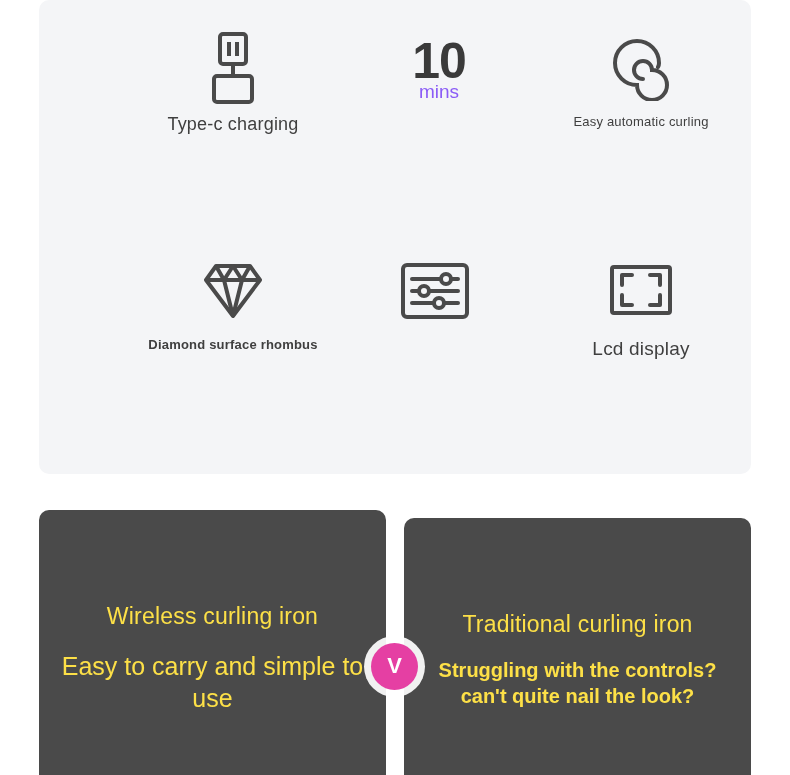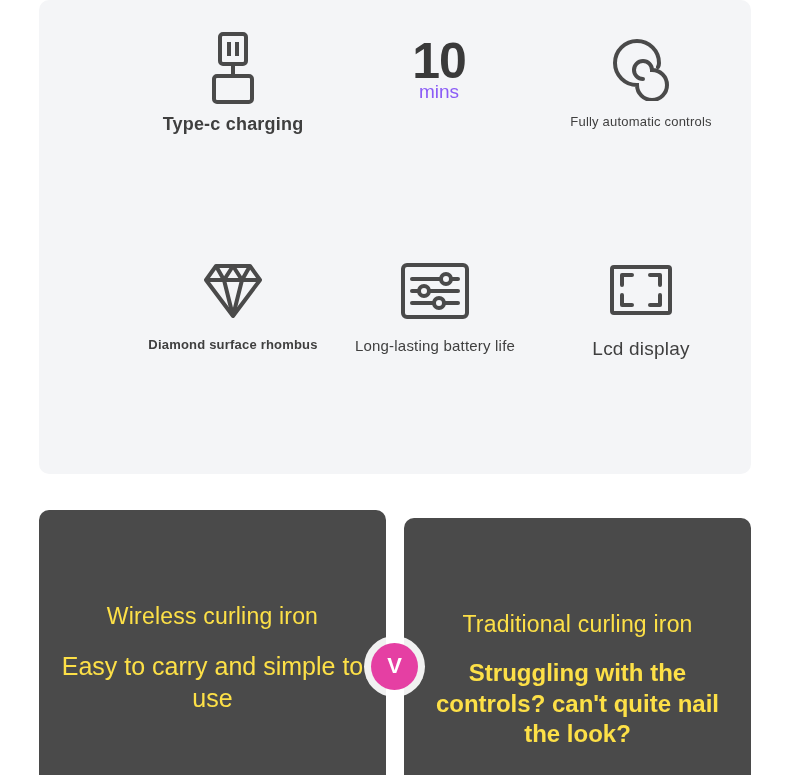--- a/index.html
+++ b/index.html
@@ -56,21 +56,21 @@
   }
 
   
   .f1 { left: 86px;  top: 22px;  width: 216px; }
   .f2 { left: 292px; top: 22px;  width: 216px; }
   .f3 { left: 494px; top: 22px;  width: 216px; }
   .f4 { left: 86px;  top: 245px; width: 216px; }
   .f5 { left: 288px; top: 245px; width: 216px; }
   .f6 { left: 494px; top: 245px; width: 216px; }
 
-  .f1 .caption { font-size: 18px; font-weight: 700; text-align: center; }
+  .f1 .caption { font-size: 18px; font-weight: 400; text-align: center; }
   .f2 .caption { font-size: 15px; font-weight: 700; }
   .f3 .caption { font-size: 13px; font-weight: 400; }
   .f4 .caption { font-size: 13px; font-weight: 700; }
   .f5 .caption { font-size: 15px; font-weight: 400; }
   .f6 .caption { font-size: 19px; font-weight: 400; }
 
   .ten-mins {
     display: flex;
     flex-direction: column;
     align-items: center;
@@ -131,21 +131,21 @@
     top: 140px;
     text-align: center;
     line-height: 1.28;
   }
   .card-left .card-sub {
     font-size: 25px;
     font-weight: 400;
     text-align: center;
   }
   .card-right .card-sub {
-    font-size: 24px;
+    font-size: 20px;
     font-weight: 700;
   }
 
   
   .vs-badge {
     position: absolute;
     left: 332px;
     top: 133px;
     width: 47px;
     height: 47px;
@@ -194,21 +194,21 @@
         </div>
       </div>
     </div>
 
     <div class="feature f3">
       <div class="icon-wrap">
         <svg width="70" height="66" viewBox="0 0 70 66" fill="none" stroke="#4a4a4a" stroke-width="4" stroke-linecap="round">
           <path d="M37 44 a9 9 0 1 1 9-9 a15 15 0 1 1 -15 15 a22 22 0 1 1 22-22 a8 8 0 0 1 -1 4"></path>
         </svg>
       </div>
-      <div class="caption">Fully automatic controls</div>
+      <div class="caption">Easy automatic curling</div>
     </div>
 
     <div class="feature f4">
       <div class="icon-wrap">
         <svg width="70" height="66" viewBox="0 0 70 66" fill="none" stroke="#4a4a4a" stroke-width="4" stroke-linejoin="round">
           <path d="M8 22 L18 8 L52 8 L62 22 L35 58 Z"></path>
           <path d="M8 22 L62 22"></path>
           <path d="M18 8 L26 22 L35 58"></path>
           <path d="M52 8 L44 22 L35 58"></path>
           <path d="M26 22 L35 8 L44 22"></path>
@@ -222,21 +222,20 @@
         <svg width="74" height="62" viewBox="0 0 74 62" fill="none" stroke="#4a4a4a" stroke-width="4" stroke-linecap="round">
           <rect x="5" y="5" width="64" height="52" rx="4"></rect>
           <line x1="14" y1="19" x2="60" y2="19"></line>
           <line x1="14" y1="31" x2="60" y2="31"></line>
           <line x1="14" y1="43" x2="60" y2="43"></line>
           <circle cx="48" cy="19" r="5" fill="#f4f5f7"></circle>
           <circle cx="26" cy="31" r="5" fill="#f4f5f7"></circle>
           <circle cx="41" cy="43" r="5" fill="#f4f5f7"></circle>
         </svg>
       </div>
-      <div class="caption">Long-lasting battery life</div>
     </div>
 
     <div class="feature f6">
       <div class="icon-wrap">
         <svg width="66" height="60" viewBox="0 0 66 60" fill="none" stroke="#4a4a4a" stroke-width="4" stroke-linecap="round">
           <rect x="4" y="6" width="58" height="46" rx="2"></rect>
           <path d="M14 14 L14 24 M14 14 L24 14"></path>
           <path d="M52 14 L52 24 M52 14 L42 14"></path>
           <path d="M14 44 L14 34 M14 44 L24 44"></path>
           <path d="M52 44 L52 34 M52 44 L42 44"></path>

